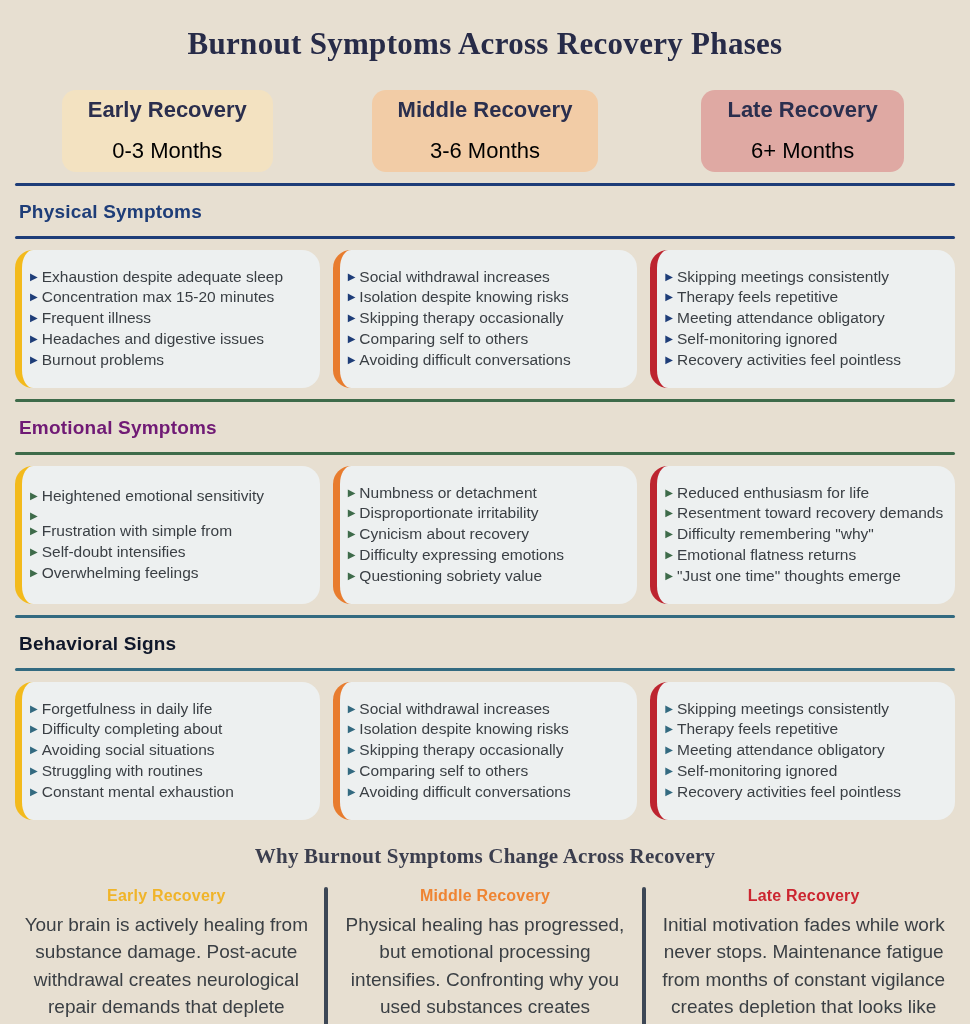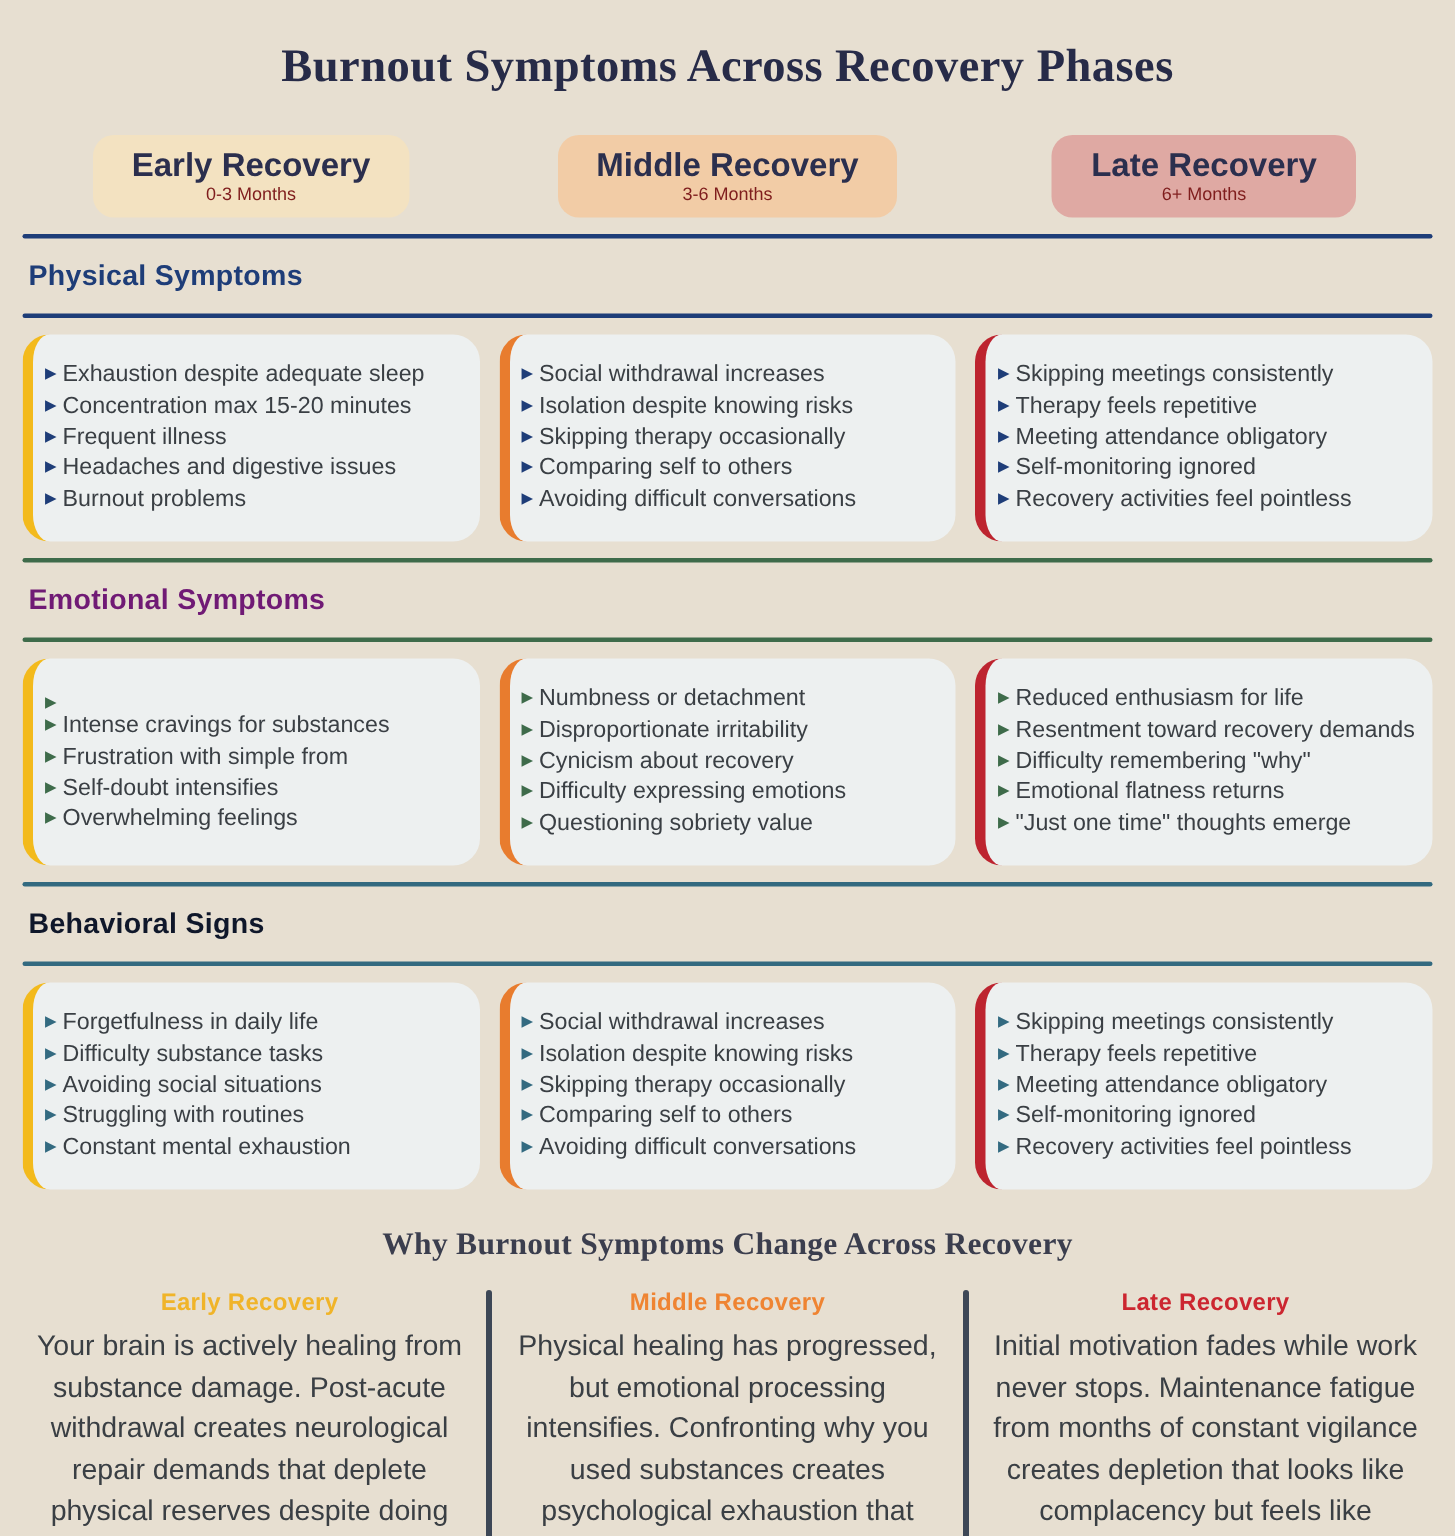--- a/index.html
+++ b/index.html
@@ -33,23 +33,23 @@
     padding: 7px 26px 8px 26px;
     text-align: center;
   }
   .pill-label {
     font-size: 22px;
     font-weight: bold;
     color: #2b2f4e;
     line-height: 1.15;
   }
   .pill-sub {
-    font-size: 12px;
-    color: #7f1d1d;
-    margin-top: 1px;
+    font-size: 22px;
+    color: #000000;
+    margin-top: 16px;
     line-height: 1.15;
   }
 
   .section { margin-top: 11px; }
   .section-rule { height: 3px; margin: 0 15px; border-radius: 2px; }
   .section-title {
     font-size: 19px;
     font-weight: bold;
     margin: 0 15px;
     padding: 15px 4px 13px 4px;
@@ -225,24 +225,24 @@
       </div>
       <div class="section">
         <div class="section-rule" style="background: rgb(62, 107, 74);"></div>
         <div class="section-title" style="color: #701a75;">Emotional Symptoms</div>
         <div class="section-rule" style="background: rgb(62, 107, 74);"></div>
         <div class="cards">
           <div class="card" style="border-left-color: rgb(243, 186, 28);">
             <div class="card-list">
               <div class="item">
                 <span class="bullet" style="color: rgb(62, 107, 74);">▶</span>
-              </div>
-              <div class="item">
-                <span class="bullet" style="color: rgb(62, 107, 74);">▶</span>
-                <span class="item-text">Intense cravings for substances</span>
+                <span class="item-text">Heightened emotional sensitivity</span>
+              </div>
+              <div class="item">
+                <span class="bullet" style="color: rgb(62, 107, 74);">▶</span>
               </div>
               <div class="item">
                 <span class="bullet" style="color: rgb(62, 107, 74);">▶</span>
                 <span class="item-text">Frustration with simple from</span>
               </div>
               <div class="item">
                 <span class="bullet" style="color: rgb(62, 107, 74);">▶</span>
                 <span class="item-text">Self-doubt intensifies</span>
               </div>
               <div class="item">
@@ -307,21 +307,21 @@
         <div class="section-rule" style="background: rgb(51, 106, 128);"></div>
         <div class="cards">
           <div class="card" style="border-left-color: rgb(243, 186, 28);">
             <div class="card-list">
               <div class="item">
                 <span class="bullet" style="color: rgb(51, 106, 128);">▶</span>
                 <span class="item-text">Forgetfulness in daily life</span>
               </div>
               <div class="item">
                 <span class="bullet" style="color: rgb(51, 106, 128);">▶</span>
-                <span class="item-text">Difficulty substance tasks</span>
+                <span class="item-text">Difficulty completing about</span>
               </div>
               <div class="item">
                 <span class="bullet" style="color: rgb(51, 106, 128);">▶</span>
                 <span class="item-text">Avoiding social situations</span>
               </div>
               <div class="item">
                 <span class="bullet" style="color: rgb(51, 106, 128);">▶</span>
                 <span class="item-text">Struggling with routines</span>
               </div>
               <div class="item">

